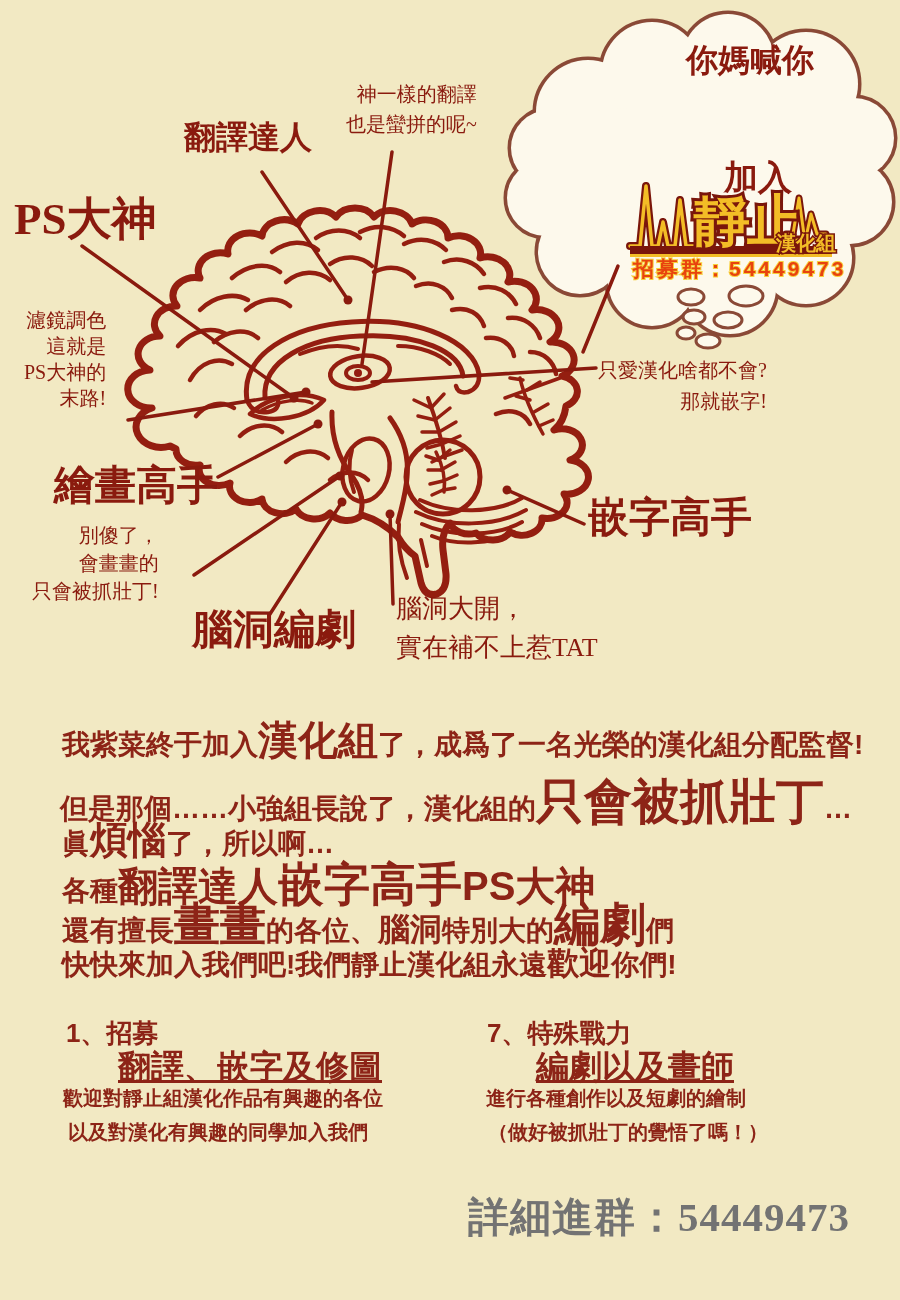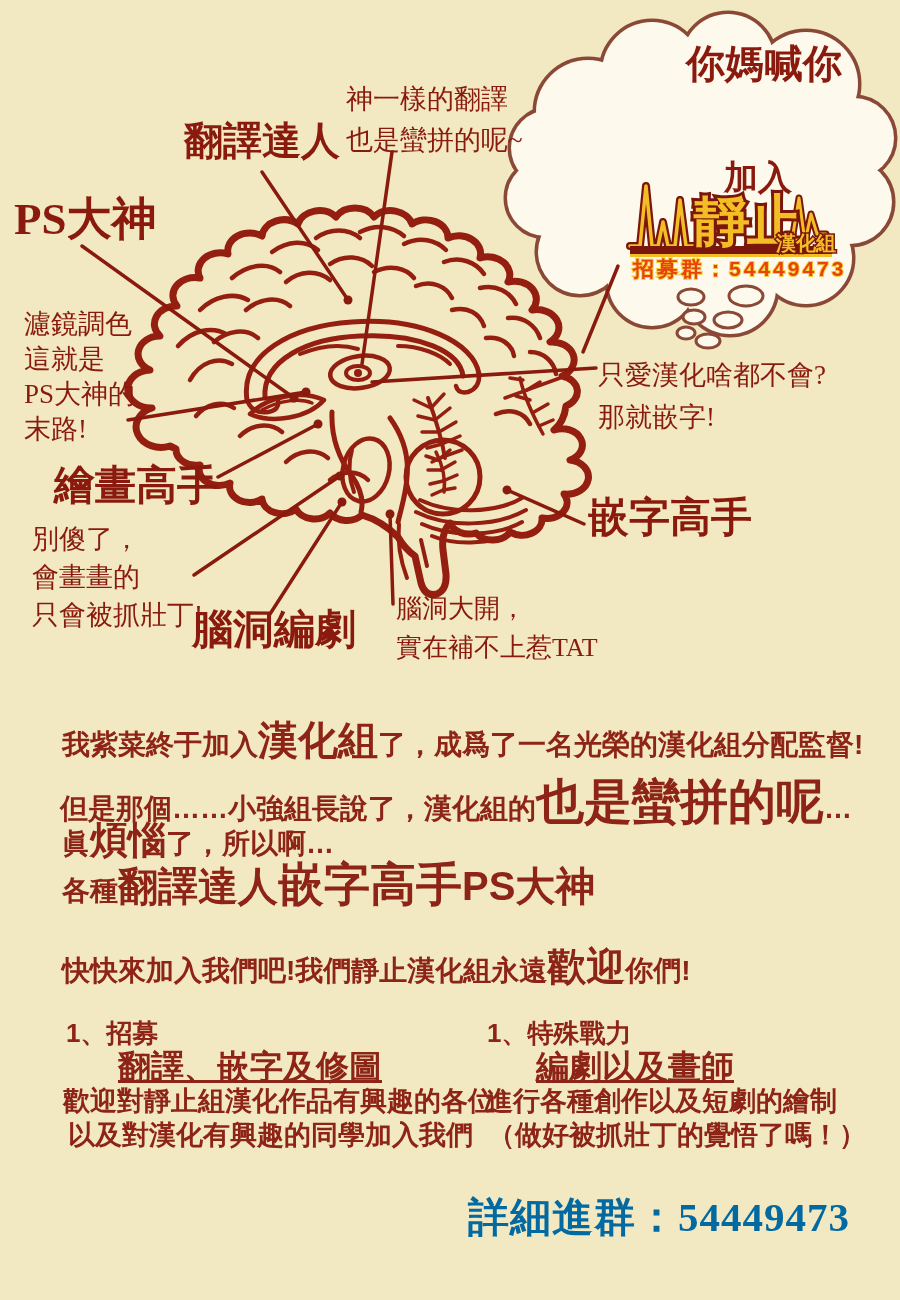--- a/index.html
+++ b/index.html
@@ -1,23 +1,23 @@
 <!DOCTYPE html>
 <html><head>
 <meta charset="utf-8">
 <style>
   html,body{margin:0;padding:0;}
   .page{position:relative;width:900px;height:1300px;background:#f2e9c3;overflow:hidden;}
   svg.art{position:absolute;left:0;top:0;}
   .t{position:absolute;white-space:pre-line;line-height:1;color:#8a1a0e;}
   .row{position:absolute;white-space:nowrap;line-height:1;font-family:"Liberation Sans","DejaVu Sans",sans-serif;font-weight:bold;color:#8d2417;}
-  .fs26{font-size:26px;}.fs27{font-size:27px;}.fs28{font-size:28px;}
+  .fs26{font-size:26px;}.fs27{font-size:20px;text-align:right;}.fs28{font-size:28px;}
   .fs32{font-size:32px;}.fs33{font-size:33px;text-decoration:underline;}.fs34{font-size:34px;}
   .fs38{font-size:38px;}.fs40{font-size:40px;}.fs41{font-size:41px;}
-  .fs42{font-size:39px;}.fs45{font-size:45px;}.fs46{font-size:46px;}
+  .fs42{font-size:32px;}.fs45{font-size:45px;}.fs46{font-size:46px;}
   .fs48{font-size:48px;}.fs58{font-size:58px;}
   .lbl{font-family:"Liberation Serif","DejaVu Serif",serif;font-weight:bold;color:#8a1a0e;}
   .note{font-family:"Liberation Serif","DejaVu Serif",serif;color:#8a1a0e;}
   .ps-label{left:14px;top:197px;}
   .fanyi-label{left:184px;top:121px;}
   .god-note{left:346px;top:79px;line-height:1.5;}
   .lvjing-note{left:24px;top:307px;line-height:1.3;}
   .huihua-label{left:54px;top:465px;}
   .biesha-note{left:32px;top:521px;line-height:1.4;}
   .naodong-label{left:192px;top:609px;}
@@ -34,21 +34,21 @@
   .p5{left:62px;top:901px;}
   .p6{left:62px;top:947px;}
   .s1-num{left:66px;top:1020px;}
   .s1-title{left:118px;top:1050px;}
   .s1-l1{left:63px;top:1088px;}
   .s1-l2{left:68px;top:1122px;}
   .s2-num{left:487px;top:1020px;}
   .s2-title{left:536px;top:1050px;}
   .s2-l1{left:486px;top:1088px;}
   .s2-l2{left:488px;top:1122px;}
-  .footer-contact{left:468px;top:1197px;letter-spacing:1px;color:#0369a1;text-align:right;}
+  .footer-contact{left:468px;top:1197px;letter-spacing:1px;color:#737373;text-align:right;}
 </style>
 </head>
 <body>
 
 <div class="page">
 
   <svg class="art" width="900" height="1300" viewBox="0 0 900 1300">
 
     <g stroke-linecap="round">
       <g fill="#fdf9ec" stroke="#8a4936" stroke-width="7">
@@ -259,36 +259,39 @@
   <div class="t note fs27 zhiai-note">只愛漢化啥都不會?
 那就嵌字!</div>
 
   <div class="t lbl fs42 bubble-line1">你媽喊你</div>
   <div class="t lbl fs34 bubble-join">加入</div>
 
   <div class="row p1">
     <span class="fs28">我紫菜終于加入</span><span class="fs40">漢化組</span><span class="fs28">了，成爲了一名光榮的漢化組分配監督!</span>
   </div>
   <div class="row p2">
-    <span class="fs28">但是那個……小強組長說了，漢化組的</span><span class="fs48">也是蠻拼的呢</span><span class="fs28">…</span>
+    <span class="fs28">但是那個……小強組長說了，漢化組的</span><span class="fs48">只會被抓壯丁</span><span class="fs28">…</span>
   </div>
   <div class="row p3">
     <span class="fs28">眞</span><span class="fs38">煩惱</span><span class="fs28">了，所以啊…</span>
   </div>
   <div class="row p4">
     <span class="fs28">各種</span><span class="fs40">翻譯達人</span><span class="fs46">嵌字高手</span><span class="fs40">PS大神</span>
+  </div>
+  <div class="row p5">
+    <span class="fs28">還有擅長</span><span class="fs46">畫畫</span><span class="fs28">的各位、</span><span class="fs42">腦洞</span><span class="fs28">特別大的</span><span class="fs46">編劇</span><span class="fs28">們</span>
   </div>
   <div class="row p6">
     <span class="fs28">快快來加入我們吧!我們靜止漢化組永遠</span><span class="fs42">歡迎</span><span class="fs28">你們!</span>
   </div>
 
   <div class="row fs26 s1-num">1、招募</div>
   <div class="row fs33 s1-title">翻譯、嵌字及修圖</div>
   <div class="row fs27 s1-l1">歡迎對靜止組漢化作品有興趣的各位</div>
   <div class="row fs27 s1-l2">以及對漢化有興趣的同學加入我們</div>
-  <div class="row fs26 s2-num">1、特殊戰力</div>
+  <div class="row fs26 s2-num">7、特殊戰力</div>
   <div class="row fs33 s2-title">編劇以及畫師</div>
   <div class="row fs27 s2-l1">進行各種創作以及短劇的繪制</div>
   <div class="row fs27 s2-l2">（做好被抓壯丁的覺悟了嗎！）</div>
 
   <div class="t lbl fs41 footer-contact">詳細進群：54449473</div>
 
 </div>
 
 </body></html>

